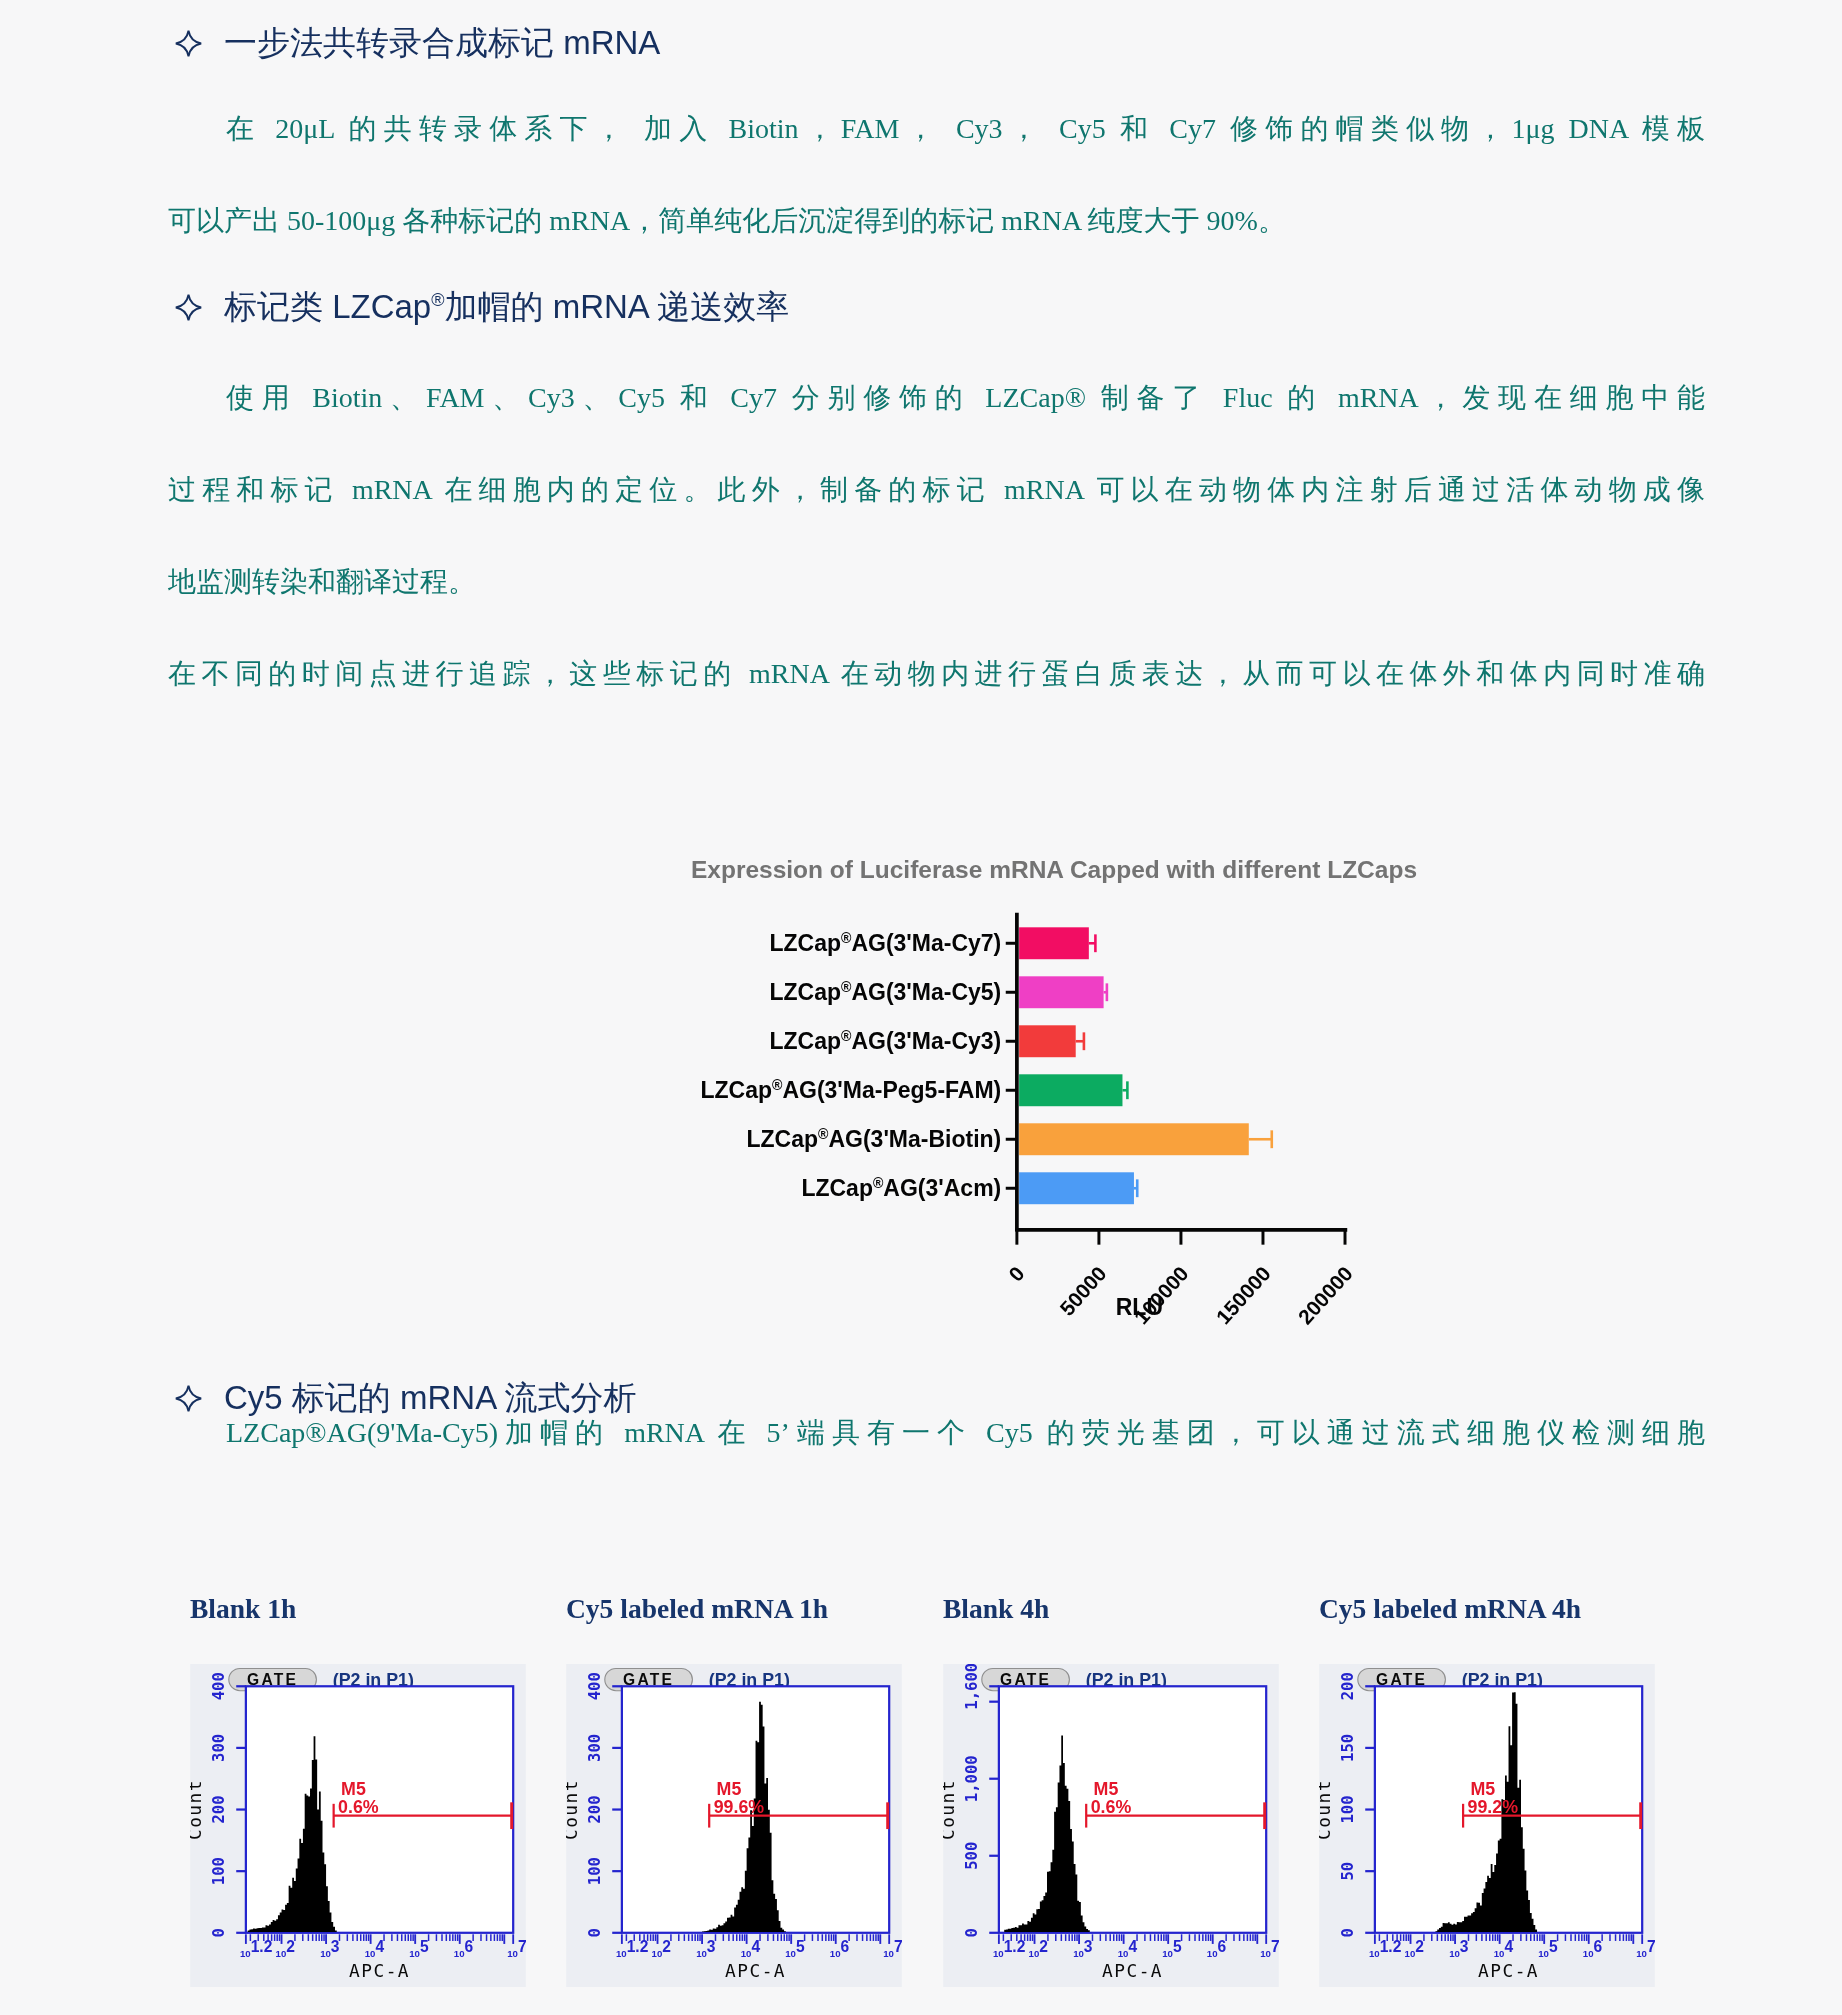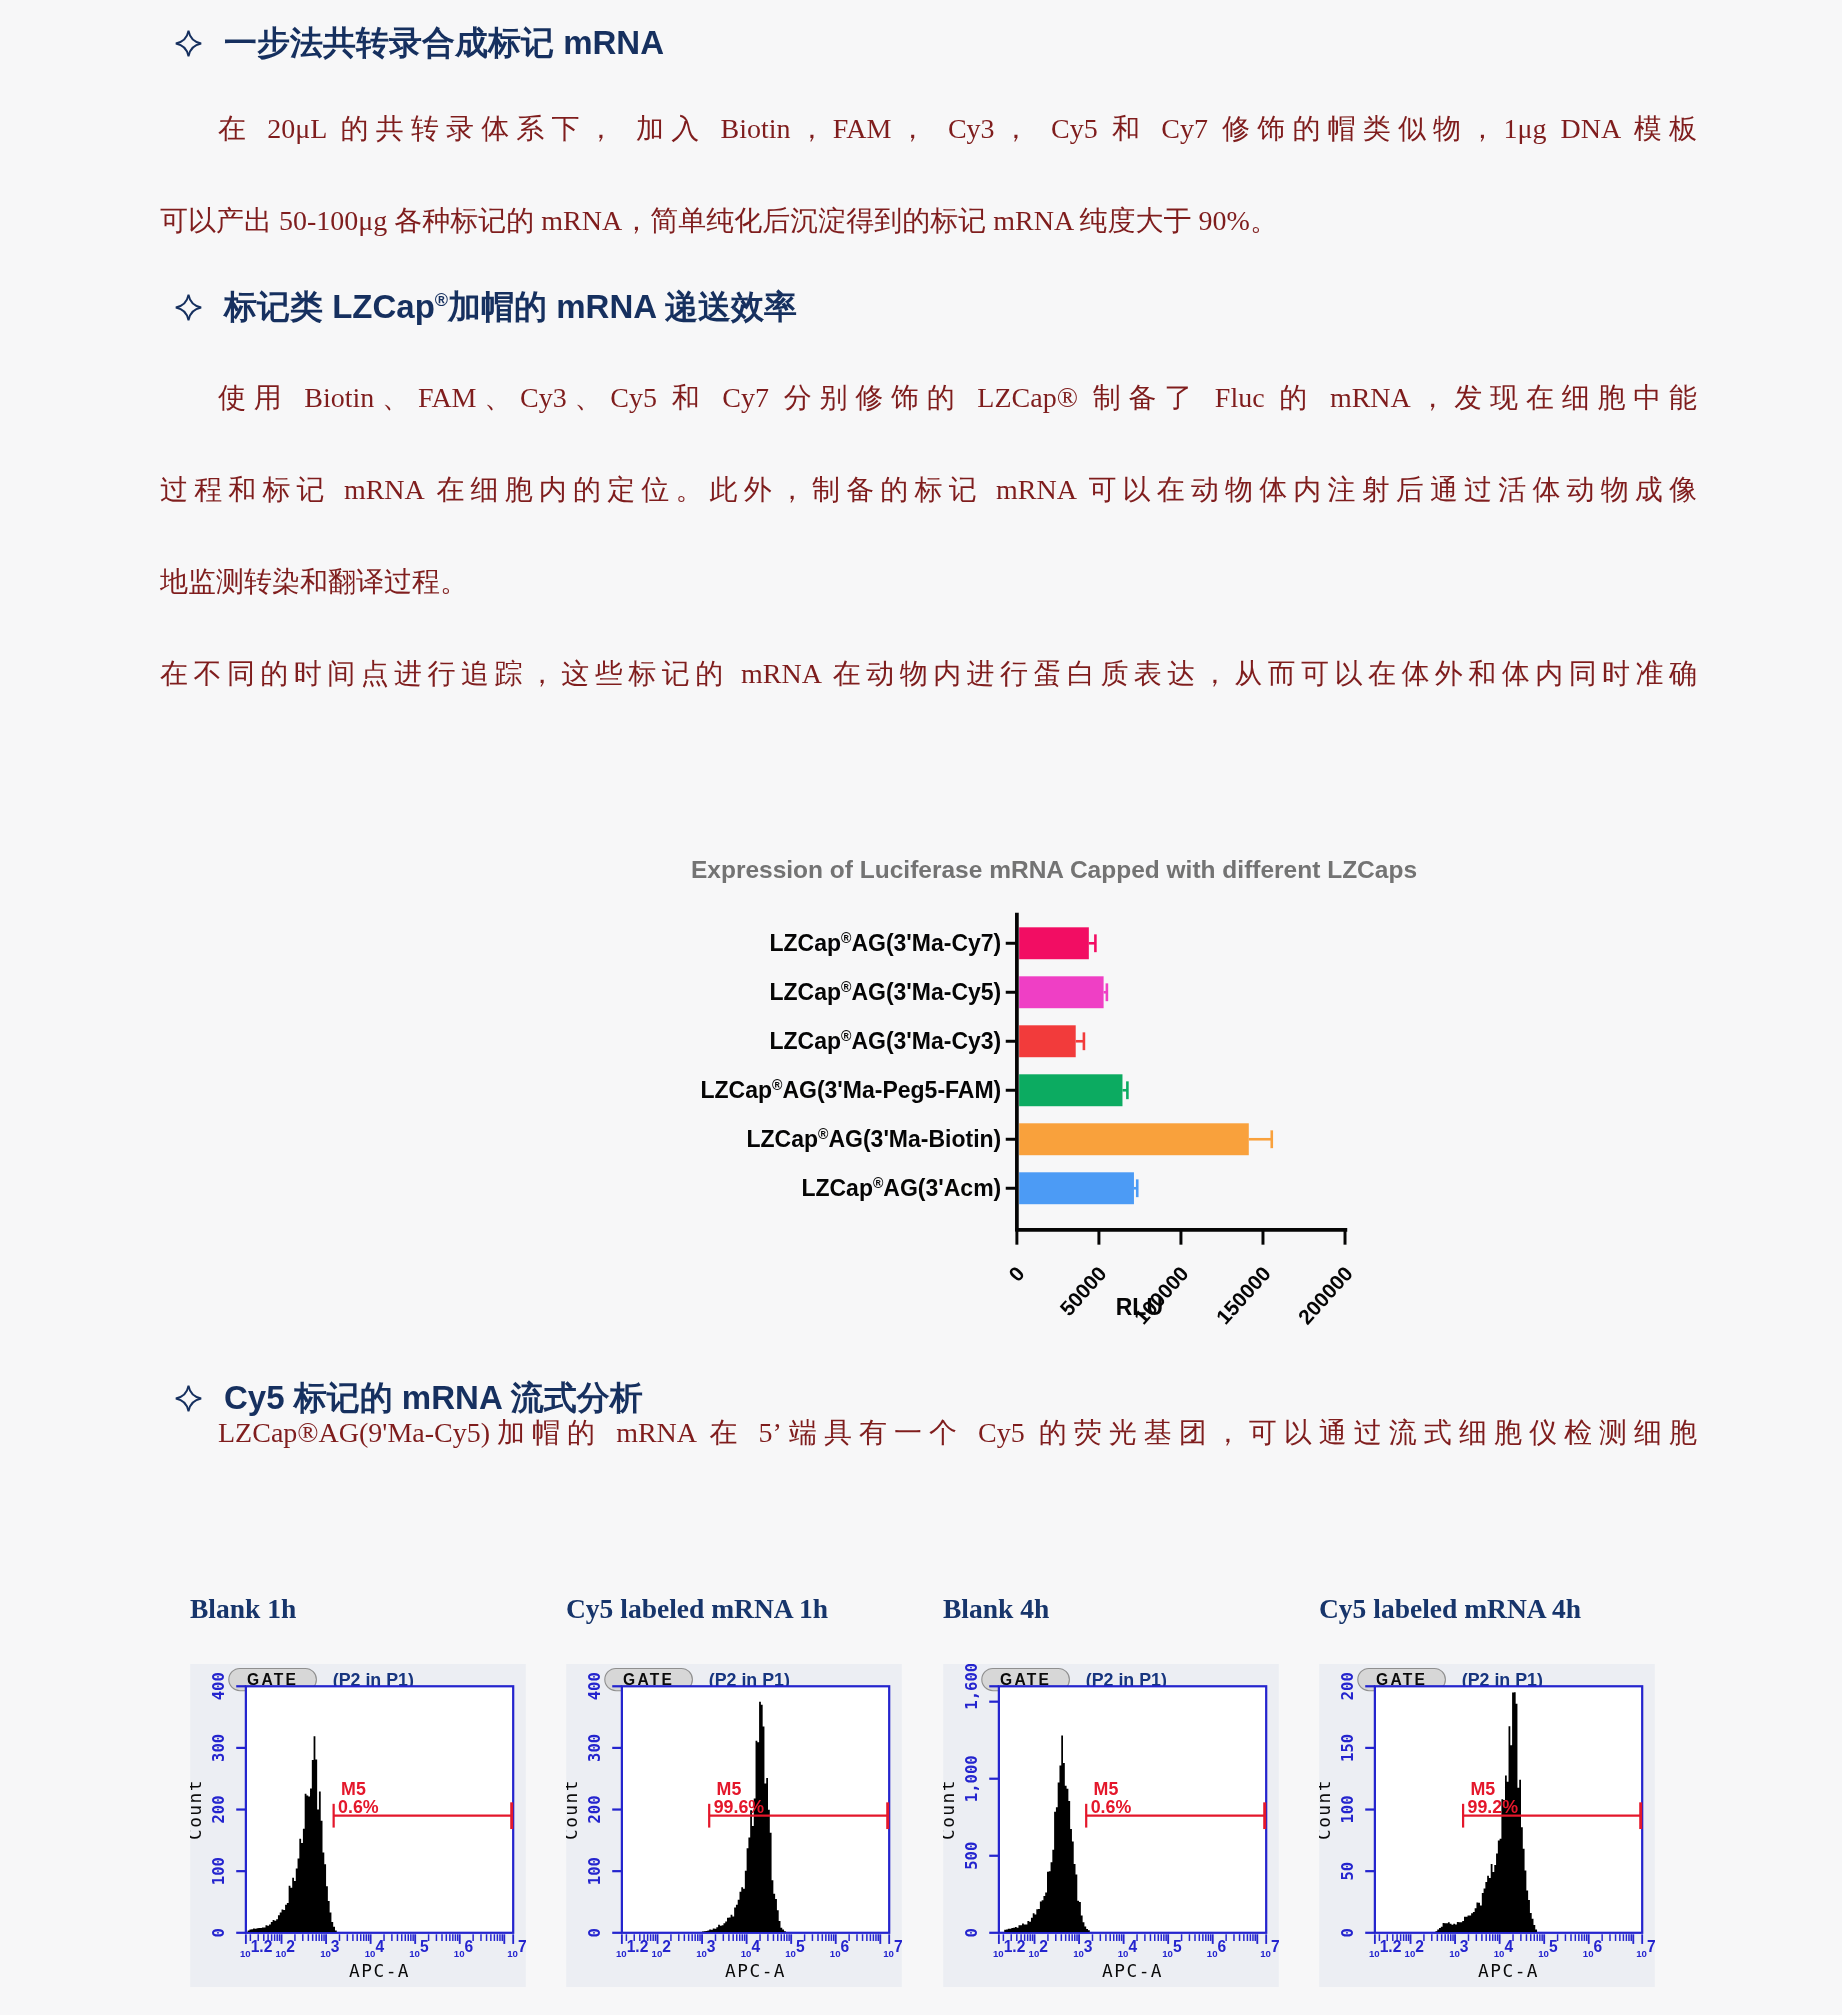--- a/index.html
+++ b/index.html
@@ -10,30 +10,30 @@
     font-family:"Liberation Serif","DejaVu Serif",serif;
     color:#1b3060;
     overflow:hidden;
   }
   .abs{position:absolute;}
   
   .heading{
     display:flex;align-items:center;gap:22px;
     left:175px;
     font-family:"Liberation Sans","DejaVu Sans",sans-serif;
-    font-weight:700;font-size:33px;color:#16305f;
+    font-weight:400;font-size:33px;color:#16305f;
     white-space:nowrap;
   }
   .heading .htext sup{font-size:18px;}
   .diamond-wrap{width:27px;height:27px;flex:0 0 auto;display:block;}
   
   .para{
-    left:160px;width:1537px;
+    left:168px;width:1537px;
     font-size:28px;line-height:92px;
-    color:#7f1d1d;
+    color:#0f766e;
   }
   .pline{
     text-align:justify;text-align-last:justify;
     text-justify:inter-character;
     height:92px;white-space:normal;
   }
   .pline.indent{text-indent:58px;}
   .pline.last{text-align-last:left;}
   
   #chart-block{left:616px;top:846px;width:876px;height:490px;}

